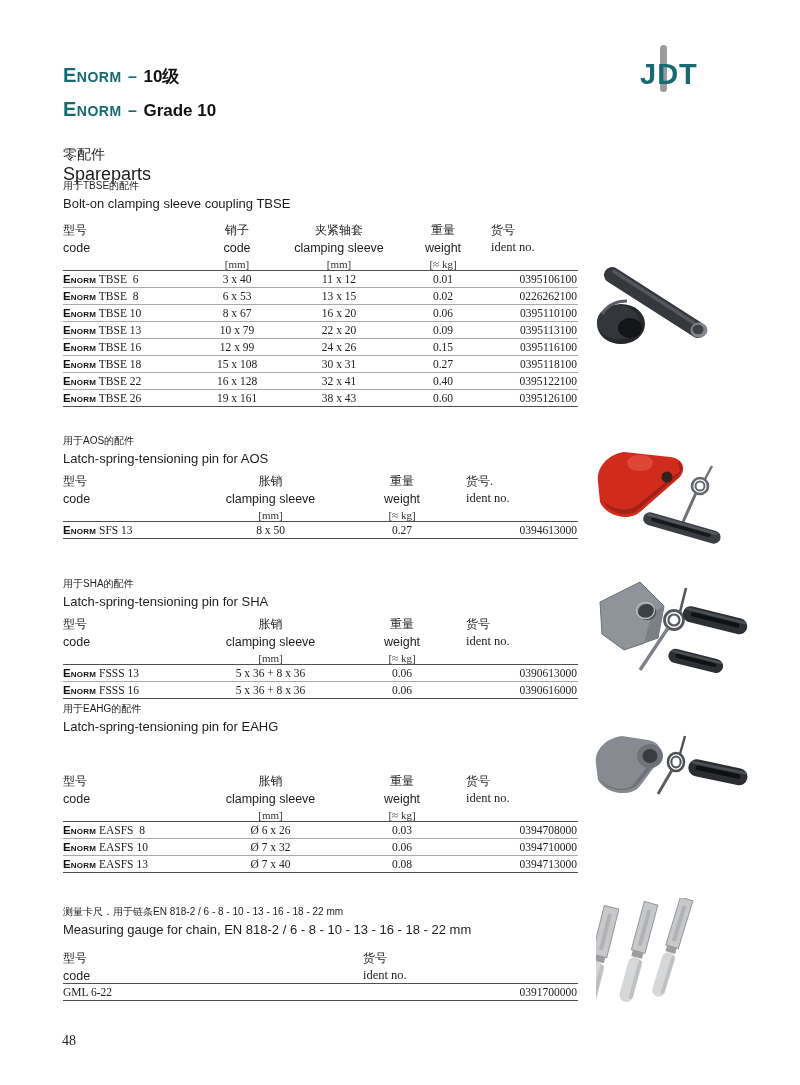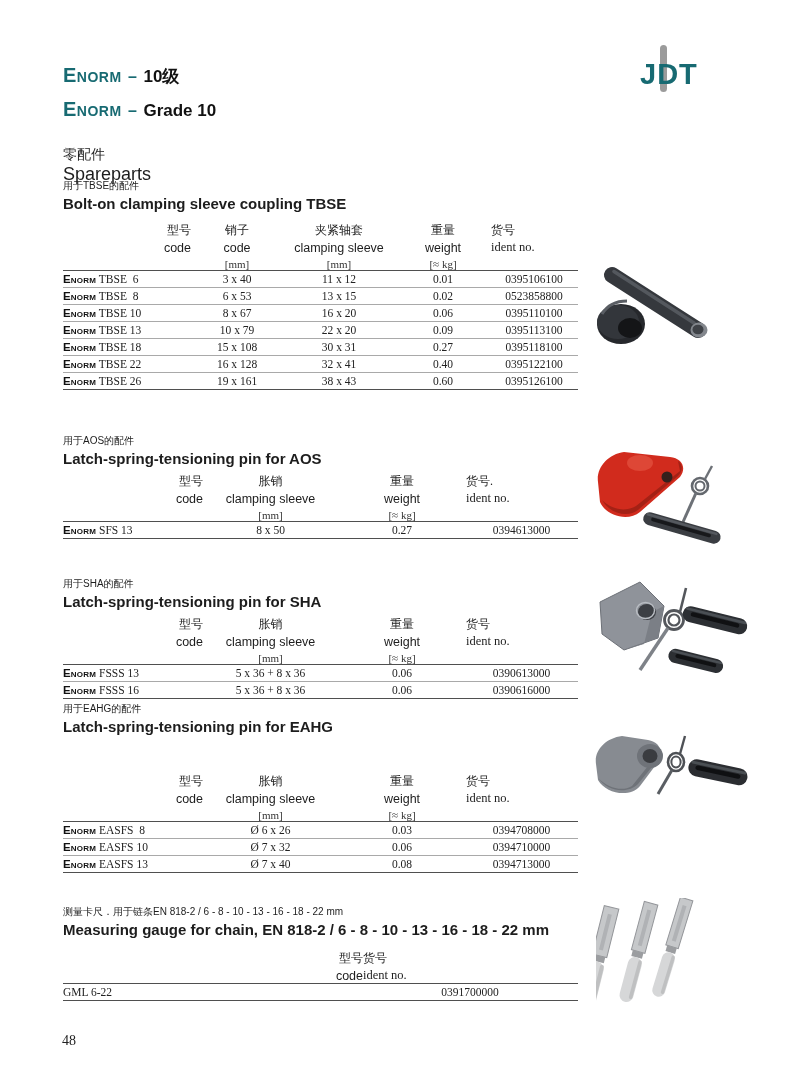--- a/index.html
+++ b/index.html
@@ -19,38 +19,38 @@
   .logo{position:absolute;left:620px;top:45px;width:80px;height:48px;margin-left:20px;}
   .logo-bar{position:absolute;left:20px;top:0;width:7px;height:47px;border-radius:4px;background:#9b9b9b;}
   .logo-text{position:absolute;left:0;bottom:2px;font-size:29px;font-weight:bold;color:#176a72;letter-spacing:1px;font-family:"Liberation Sans",sans-serif;}
   
   .subtitle{position:absolute;left:63px;top:112px;margin-top:32px;}
   .sub-zh{font-size:14px;line-height:20px;}
   .sub-en{font-size:18px;line-height:20px;}
   
   .sec{position:absolute;left:63px;width:520px;}
   .sec-zh{font-size:10px;line-height:18px;}
-  .sec-en{font-size:15px;line-height:18px;font-weight:bold;}
+  .sec-en{font-size:13px;line-height:18px;}
   
   table.spec{position:absolute;left:63px;width:515px;border-collapse:collapse;table-layout:fixed;}
   .spec th,.spec td{padding:0;font-weight:normal;vertical-align:bottom;}
   .h-zh th{font-size:12px;height:16px;color:#1d1d1d;text-align:center;}
   .h-en th{font-size:12.5px;height:16px;color:#1d1d1d;text-align:center;}
   .h-unit th{font-family:"Liberation Serif",serif;font-size:11px;height:15px;color:#333;
              text-align:center;border-bottom:1.4px solid #4f4f4f;}
   .h-border th{border-bottom:1.4px solid #4f4f4f;}
-  .spec th.al{text-align:right;}
+  .spec th.al{text-align:left;}
   .spec th.ar{text-align:left;padding-right:12px;font-family:Liberation Serif, serif;}
   .spec tbody td{
     height:16px;font-family:"Liberation Serif",serif;font-size:11.5px;color:#222;
     border-bottom:1px solid #a9a9a9;text-align:center;vertical-align:middle;white-space:pre;
   }
   .spec tbody tr:last-child td{border-bottom:1.6px solid #4f4f4f;}
   .spec td.c-code{text-align:left;}
-  .spec td.c-ident{text-align:center;padding-right:1px;}
+  .spec td.c-ident{text-align:right;padding-right:1px;}
   .row-brand{font-family:"Liberation Sans",sans-serif;font-variant:small-caps;font-weight:bold;font-size:11.5px;letter-spacing:0.2px;color:#111;}
   .code-text{font-family:"Liberation Serif",serif;}
   
   .photo{position:absolute;}
   
   .page-num{position:absolute;left:62px;top:1033px;font-family:"Liberation Serif",serif;font-size:14px;color:#222;}
 </style>
 </head>
 <body>
 
@@ -120,35 +120,42 @@
           <td class="c-bolt">3 x 40</td>
           <td class="c-sleeve">11 x 12</td>
           <td class="c-weight">0.01</td>
           <td class="c-ident">0395106100</td>
         </tr>
         <tr>
           <td class="c-code"><span class="row-brand">Enorm</span> <span class="code-text">TBSE  8</span></td>
           <td class="c-bolt">6 x 53</td>
           <td class="c-sleeve">13 x 15</td>
           <td class="c-weight">0.02</td>
-          <td class="c-ident">0523858800</td>
+          <td class="c-ident">0226262100</td>
         </tr>
         <tr>
           <td class="c-code"><span class="row-brand">Enorm</span> <span class="code-text">TBSE 10</span></td>
           <td class="c-bolt">8 x 67</td>
           <td class="c-sleeve">16 x 20</td>
           <td class="c-weight">0.06</td>
           <td class="c-ident">0395110100</td>
         </tr>
         <tr>
           <td class="c-code"><span class="row-brand">Enorm</span> <span class="code-text">TBSE 13</span></td>
           <td class="c-bolt">10 x 79</td>
           <td class="c-sleeve">22 x 20</td>
           <td class="c-weight">0.09</td>
           <td class="c-ident">0395113100</td>
+        </tr>
+        <tr>
+          <td class="c-code"><span class="row-brand">Enorm</span> <span class="code-text">TBSE 16</span></td>
+          <td class="c-bolt">12 x 99</td>
+          <td class="c-sleeve">24 x 26</td>
+          <td class="c-weight">0.15</td>
+          <td class="c-ident">0395116100</td>
         </tr>
         <tr>
           <td class="c-code"><span class="row-brand">Enorm</span> <span class="code-text">TBSE 18</span></td>
           <td class="c-bolt">15 x 108</td>
           <td class="c-sleeve">30 x 31</td>
           <td class="c-weight">0.27</td>
           <td class="c-ident">0395118100</td>
         </tr>
         <tr>
           <td class="c-code"><span class="row-brand">Enorm</span> <span class="code-text">TBSE 22</span></td>

